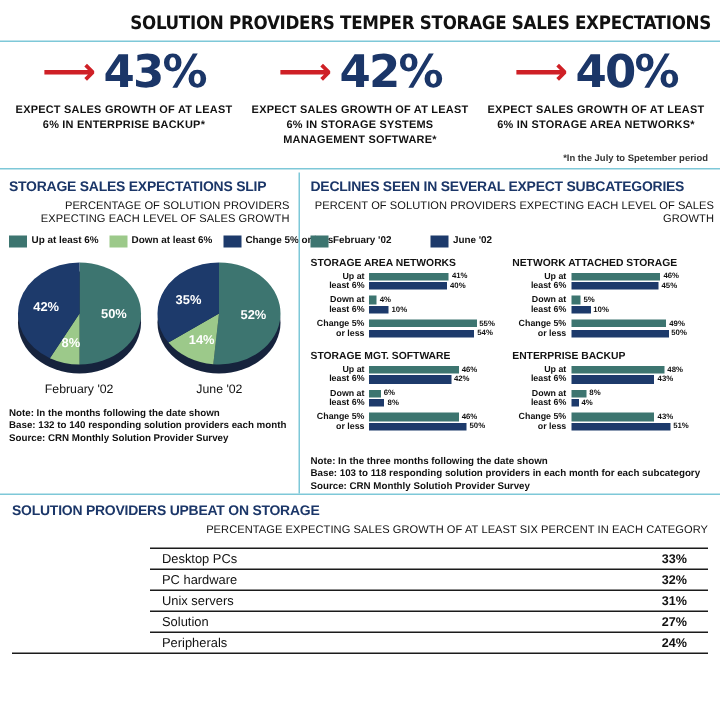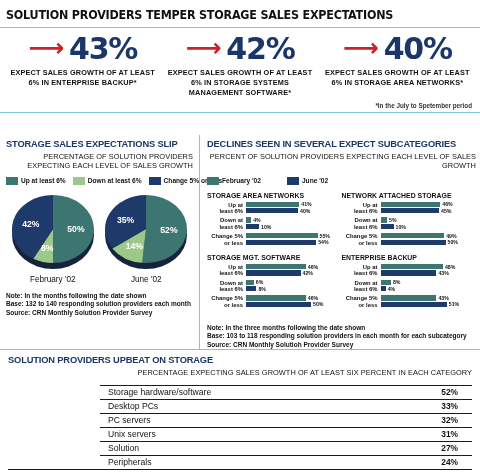--- a/index.html
+++ b/index.html
@@ -9,21 +9,21 @@
     font-family: "Liberation Sans", sans-serif;
     color: #000;
     overflow: hidden;
     position: relative;
   }
   .rule { height: 1px; background: #7ec8d8; width: 100%; }
 
   
   #hero { padding: 4px 0 0 0; }
   #hero-title {
-    text-align: left;
+    text-align: right;
     font-size: 12.4px;
     font-weight: bold;
     letter-spacing: -0.2px;
     font-family: "DejaVu Sans", sans-serif;
     font-stretch: condensed;
     color: #111;
     padding: 3px 6px 5px 6px;
   }
   #hero-rule { margin-bottom: 4px; }
   #stats { display: flex; padding: 2px 4px 0 4px; }
@@ -43,21 +43,21 @@
     text-align: center; font-size: 7.3px; font-weight: bold;
     line-height: 1.35; margin-top: 4px; letter-spacing: 0.15px;
     color: #111;
   }
   #hero-note {
     text-align: right; font-size: 6.3px; font-weight: bold;
     color: #333; padding: 4px 8px 3px 0;
   }
 
   
-  #mid { display: flex; align-items: stretch; margin-top: 20px; }
+  #mid { display: flex; align-items: stretch; }
   #mid-left { width: 199px; padding: 6px 6px 0 6px; }
   #mid-div { width: 1px; background: #7ec8d8; margin-top: 2px; }
   #mid-right { flex: 1; padding: 6px 4px 0 7px; }
 
   .sec-title {
     font-size: 9.3px; font-weight: bold; color: #1b3668;
     letter-spacing: -0.15px; line-height: 1.2;
   }
   .sec-sub {
     font-size: 7.4px; color: #111; line-height: 1.28;
@@ -398,32 +398,27 @@
 </div>
 
 <div class="rule"></div>
 
 <div id="bot">
   <div class="sec-title">SOLUTION PROVIDERS UPBEAT ON STORAGE</div>
   <div class="sec-sub">PERCENTAGE EXPECTING SALES GROWTH OF AT LEAST SIX PERCENT IN EACH CATEGORY</div>
   <table id="tbl">
       <tbody id="tbody">
         <tr>
-          <td id="tbl-pad" style="width: 92px; border-top: none; padding: 0px;"></td>
-          <td>Storage hardware/software</td>
-          <td class="val">52%</td>
-        </tr>
-        <tr>
           <td id="" style="width: 92px; border-top: none; padding: 0px;"></td>
           <td>Desktop PCs</td>
           <td class="val">33%</td>
         </tr>
         <tr>
           <td id="" style="width: 92px; border-top: none; padding: 0px;"></td>
-          <td>PC servers</td>
+          <td>PC hardware</td>
           <td class="val">32%</td>
         </tr>
         <tr>
           <td id="" style="width: 92px; border-top: none; padding: 0px;"></td>
           <td>Unix servers</td>
           <td class="val">31%</td>
         </tr>
         <tr>
           <td id="" style="width: 92px; border-top: none; padding: 0px;"></td>
           <td>Solution</td>

